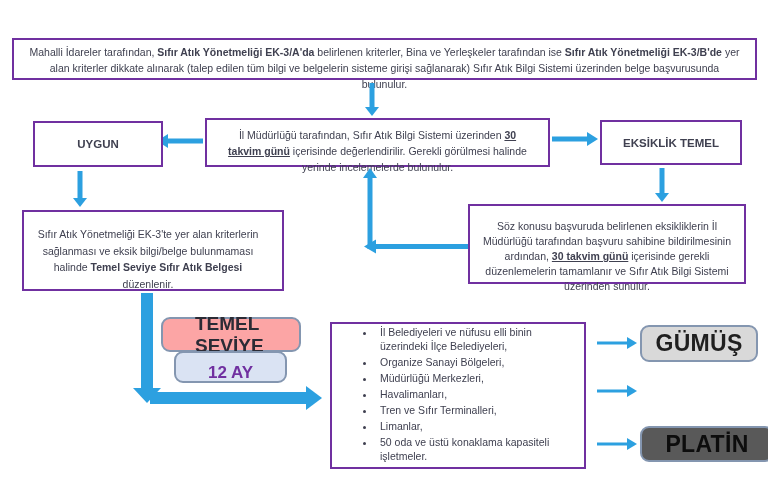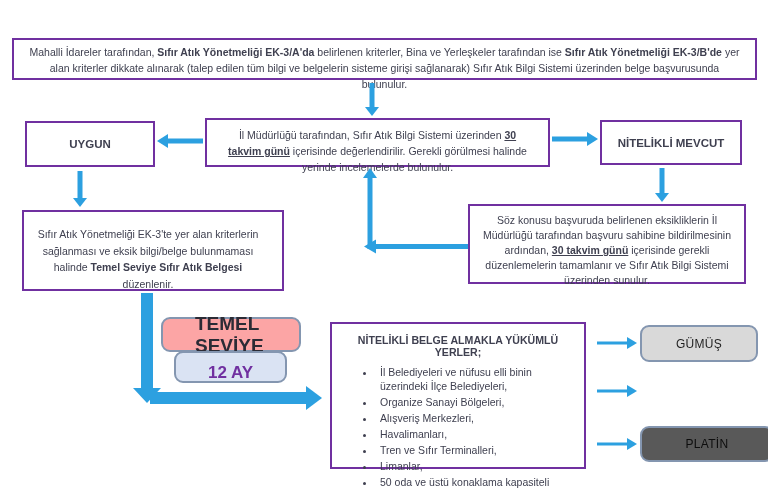--- a/index.html
+++ b/index.html
@@ -23,21 +23,21 @@
   .round{
     position:absolute;box-sizing:border-box;border:2px solid #8496B0;border-radius:9px;
     display:flex;align-items:center;justify-content:center;
   }
   .arrow{position:absolute;line-height:0;}
   .arrow svg{display:block;}
   .niteli-title{font-size:10.6px;font-weight:bold;color:#3f4050;text-align:center;margin:10px 6px 6px 6px;}
   .niteli-list{margin:0;padding:2px 8px 0 44px;text-align:left;color:#3f4050;
     font-size:10.5px;line-height:13.6px;}
   .niteli-list li{margin-bottom:2.5px;padding-left:4px;}
-  .badge-text{font-size:12px;font-weight:400;letter-spacing:.3px;}
+  .badge-text{font-size:23px;font-weight:700;letter-spacing:.3px;}
 </style>
 </head>
 <body>
 
 <div class="canvas">
 
 
   <div class="pbox small" style="left:12px;top:38px;width:745px;height:42px;padding:4px 14px 0 14px;">
     <span>Mahalli İdareler tarafından, </span><span class="b">Sıfır Atık Yönetmeliği EK-3/A'da</span><span> belirlenen kriterler, Bina ve Yerleşkeler tarafından ise </span><span class="b">Sıfır Atık Yönetmeliği EK-3/B'de</span><span> yer alan kriterler dikkate alınarak  (talep edilen tüm bilgi ve belgelerin sisteme girişi sağlanarak) Sıfır Atık Bilgi Sistemi üzerinden belge başvurusunda bulunulur.</span>
   </div>
@@ -60,26 +60,26 @@
       </svg>
   </div>
 
   <div class="arrow" style="left:552px;top:131px;">
     <svg width="46" height="16" viewBox="0 0 46 16">
         <rect x="0" y="5.5" width="36" height="5" fill="#2CA0E0"></rect>
         <polygon points="35,1 35,15 46,8" fill="#2CA0E0"></polygon>
       </svg>
   </div>
 
-  <div class="pbox label-box" style="left:25px;top:121px;width:130px;height:46px;">
+  <div class="pbox label-box" style="left:33px;top:121px;width:130px;height:46px;">
     <span>UYGUN</span>
   </div>
 
   <div class="pbox label-box" style="left:600px;top:120px;width:142px;height:45px;">
-    <span>NİTELİKLİ MEVCUT</span>
+    <span>EKSİKLİK TEMEL</span>
   </div>
 
   <div class="arrow" style="left:72px;top:171px;">
     <svg width="16" height="36" viewBox="0 0 16 36">
         <rect x="5.5" y="0" width="5" height="28" fill="#2CA0E0"></rect>
         <polygon points="1,27 15,27 8,36" fill="#2CA0E0"></polygon>
       </svg>
   </div>
 
   <div class="arrow" style="left:654px;top:168px;">
@@ -95,21 +95,21 @@
       <polygon points="3,10 17,10 10,0" fill="#2CA0E0"></polygon>
       <rect x="14" y="76" width="94" height="5" fill="#2CA0E0"></rect>
       <polygon points="16,71.5 16,85.5 4,78.5" fill="#2CA0E0"></polygon>
     </svg>
   </div>
 
   <div class="pbox small" style="left:22px;top:210px;width:262px;height:81px;padding:14px 14px 0 4px;line-height:16.5px;">
     <span>Sıfır Atık Yönetmeliği EK-3'te yer alan kriterlerin sağlanması ve eksik bilgi/belge bulunmaması halinde </span><span class="b">Temel Seviye Sıfır Atık Belgesi</span><span> düzenlenir.</span>
   </div>
 
-  <div class="pbox small" style="left:468px;top:204px;width:278px;height:80px;padding:7px 10px 0 10px;line-height:15px;">
+  <div class="pbox small" style="left:468px;top:204px;width:278px;height:80px;padding:13px 10px 0 10px;line-height:15px;">
     <span>Söz konusu başvuruda belirlenen eksikliklerin İl Müdürlüğü tarafından başvuru sahibine bildirilmesinin ardından, </span><span class="bu">30 takvim günü</span><span> içerisinde gerekli düzenlemelerin tamamlanır ve Sıfır Atık Bilgi Sistemi üzerinden sunulur.</span>
   </div>
 
   <div class="arrow" style="left:132px;top:293px;">
     <svg width="30" height="110" viewBox="0 0 30 110">
         <rect x="9" y="0" width="12" height="96" fill="#2CA0E0"></rect>
         <polygon points="1,95 29,95 15,110" fill="#2CA0E0"></polygon>
       </svg>
   </div>
 
@@ -122,25 +122,24 @@
 
   <div class="round" style="left:161px;top:317px;width:140px;height:35px;background:#fca5a5;padding-left:32px;">
     <span style="font-size:19px;font-weight:600;color:#2b2b35;">TEMEL SEVİYE</span>
   </div>
 
   <div class="round" style="left:174px;top:351px;width:113px;height:32px;background:#DAE3F3;">
     <span style="font-size:17px;font-weight:600;color:#7030A0;margin-top:11px;">12 AY</span>
   </div>
 
   <div class="pbox" style="left:330px;top:322px;width:256px;height:147px;">
-    <div class="niteli-title">NİTELİKLİ BELGE ALMAKLA YÜKÜMLÜ YERLER;</div>
     <ul class="niteli-list">
       <li>İl Belediyeleri ve nüfusu elli binin üzerindeki İlçe Belediyeleri,</li>
       <li>Organize Sanayi Bölgeleri,</li>
-      <li>Alışveriş Merkezleri,</li>
+      <li>Müdürlüğü Merkezleri,</li>
       <li>Havalimanları,</li>
       <li>Tren ve Sıfır Terminalleri,</li>
       <li>Limanlar,</li>
       <li>50 oda ve üstü konaklama kapasiteli işletmeler.</li>
     </ul>
   </div>
 
   <div class="arrow" style="left:597px;top:336px;">
     <svg width="40" height="14" viewBox="0 0 40 14">
         <rect x="0" y="5.5" width="31" height="3" fill="#2CA0E0"></rect>

